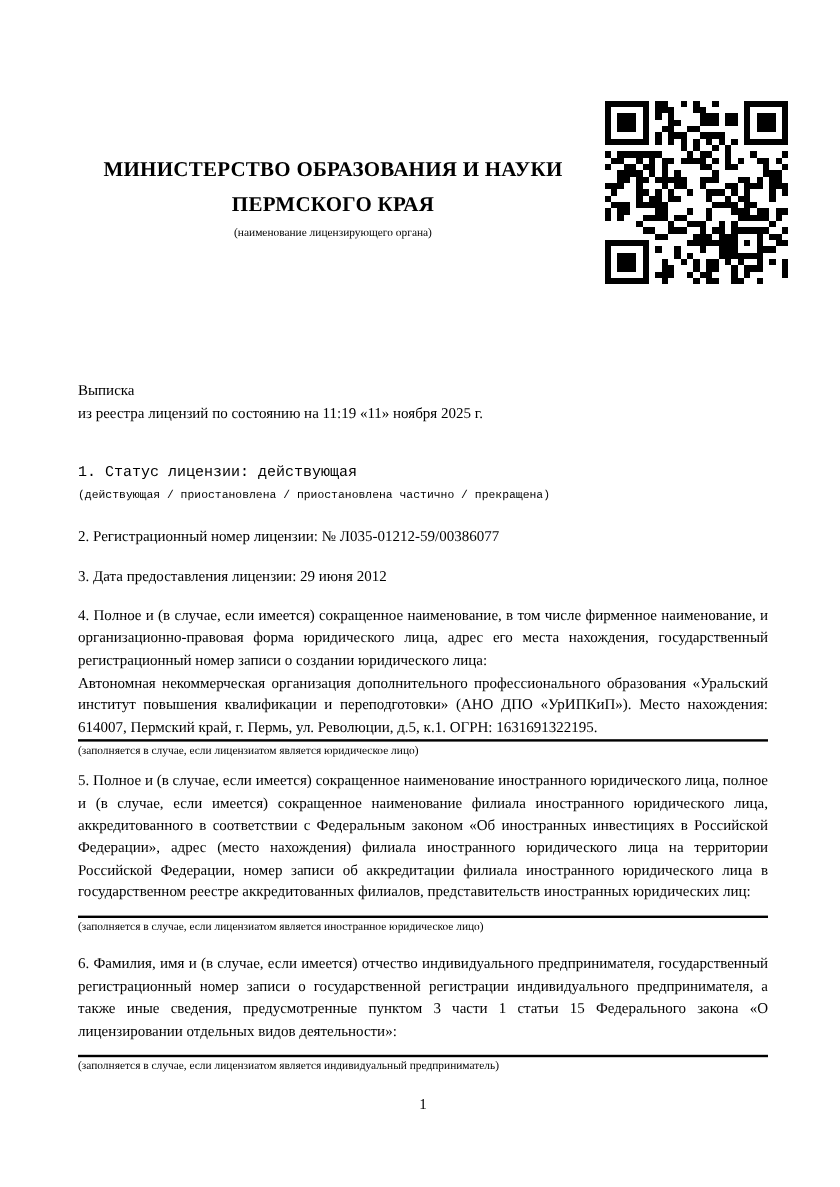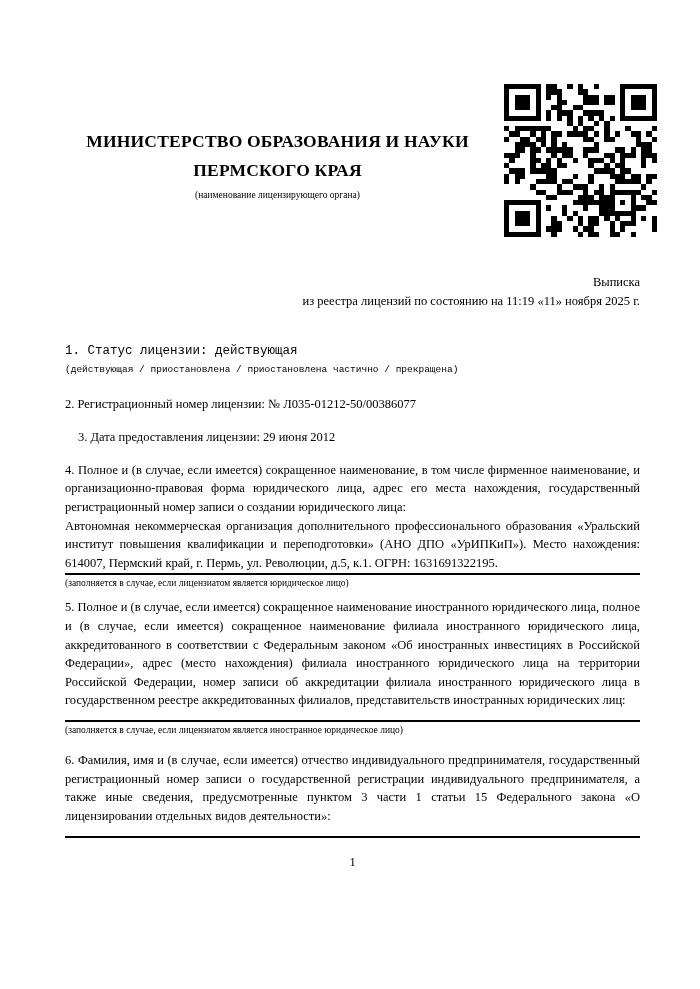--- a/index.html
+++ b/index.html
@@ -37,41 +37,41 @@
   }
   .qr {
     position: absolute;
     top: 84px;
     right: 43px;
     width: 153px;
     height: 153px;
   }
   
   .doc-title {
-    margin-top: 71px;
-    text-align: right;
+    margin-top: 114px;
+    text-align: left;
     font-size: 12.5px;
     line-height: 19px;
   }
   
   .item { font-size: 12.5px; line-height: 18.6px; }
   .item p { margin: 0; }
   .just { text-align: justify; }
   .caption {
     margin-top: 2px;
     font-size: 9.5px;
     line-height: 13px;
   }
   .fill-line {
     border-bottom: 2px solid #000000;
     height: 0;
   }
   .m-item1 { margin-top: 31px; font-family: Liberation Mono, monospace; }
   .m-item2 { margin-top: 19px; }
-  .m-item3 { margin-top: 15px; margin-left: 13px; }
+  .m-item3 { margin-top: 15px; }
   .m-item4 { margin-top: 14px; }
   .m-item5 { margin-top: 8px; }
   .m-item6 { margin-top: 14px; }
   .m-item7 { margin-top: 19px; }
   .fill-tight { margin-top: 1px; }
   .fill-gap5  { margin-top: 10px; }
   .fill-gap6  { margin-top: 11px; }
   .page-number {
     margin-top: 15px;
     text-align: center;
@@ -498,21 +498,21 @@
     <div>Выписка</div>
     <div>из реестра лицензий по состоянию на 11:19 «11» ноября 2025 г.</div>
   </div>
 
   <div class="item m-item1">
     <p>1. Статус лицензии: действующая</p>
     <div class="caption">(действующая / приостановлена / приостановлена частично / прекращена)</div>
   </div>
 
   <div class="item m-item2">
-    <p>2. Регистрационный номер лицензии: № Л035-01212-50/00386077</p>
+    <p>2. Регистрационный номер лицензии: № Л035-01212-59/00386077</p>
   </div>
 
   <div class="item m-item3">
     <p>3. Дата предоставления лицензии: 29 июня 2012</p>
   </div>
 
   <div class="item m-item4">
     <p class="just">4. Полное и (в случае, если имеется) сокращенное наименование, в том числе фирменное наименование, и организационно-правовая форма юридического лица, адрес его места нахождения, государственный регистрационный номер записи о создании юридического лица:</p>
     <p class="just">Автономная некоммерческая организация дополнительного профессионального образования «Уральский институт повышения квалификации и переподготовки» (АНО ДПО «УрИПКиП»). Место нахождения: 614007, Пермский край, г. Пермь, ул. Революции, д.5, к.1. ОГРН: 1631691322195.</p>
     <div class="fill-line fill-tight"></div>
@@ -521,18 +521,19 @@
 
   <div class="item m-item5">
     <p class="just">5. Полное и (в случае, если имеется) сокращенное наименование иностранного юридического лица, полное и (в случае, если имеется) сокращенное наименование филиала иностранного юридического лица, аккредитованного в соответствии с Федеральным законом «Об иностранных инвестициях в Российской Федерации», адрес (место нахождения) филиала иностранного юридического лица на территории Российской Федерации, номер записи об аккредитации филиала иностранного юридического лица в государственном реестре аккредитованных филиалов, представительств иностранных юридических лиц:</p>
     <div class="fill-line fill-gap5"></div>
     <div class="caption">(заполняется в случае, если лицензиатом является иностранное юридическое лицо)</div>
   </div>
 
   <div class="item m-item6">
     <p class="just">6. Фамилия, имя и (в случае, если имеется) отчество индивидуального предпринимателя, государственный регистрационный номер записи о государственной регистрации индивидуального предпринимателя, а также иные сведения, предусмотренные пунктом 3 части 1 статьи 15 Федерального закона «О лицензировании отдельных видов деятельности»:</p>
     <div class="fill-line fill-gap6"></div>
+    <div class="caption">(заполняется в случае, если лицензиатом является индивидуальный предприниматель)</div>
   </div>
 
 
   <div class="page-number">1</div>
 
 </div>
 
 </body></html>

